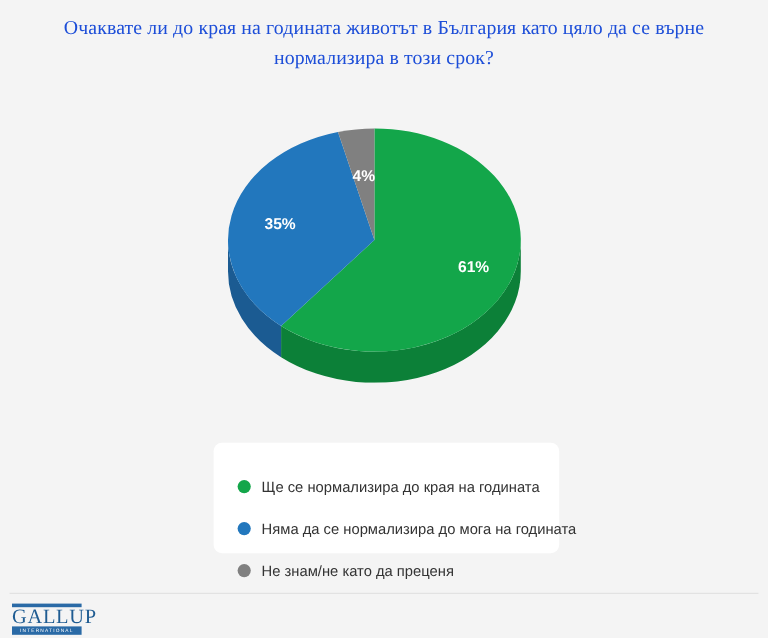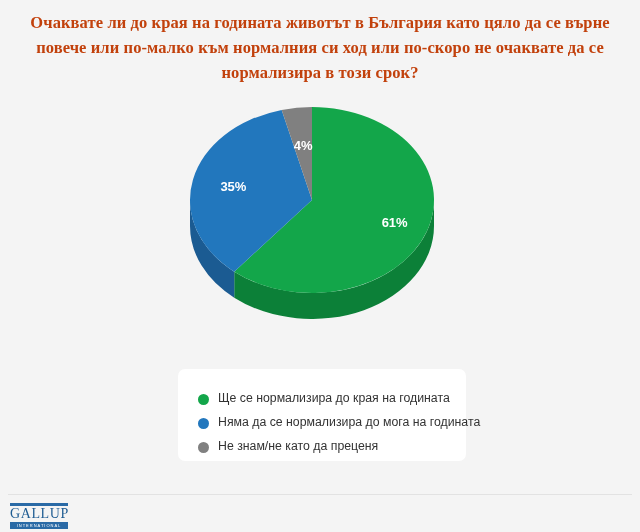--- a/index.html
+++ b/index.html
@@ -57,23 +57,24 @@
     top: 369px;
     width: 288px;
     height: 92px;
     background: #ffffff;
     border-radius: 7px;
     box-sizing: border-box;
     padding: 13px 0 0 20px;
   }
   .legend-item {
     display: flex;
-    align-items: flex-end;
+    align-items: center;
     height: 23px;
     margin-bottom: 1px;
+    margin-top: 12px;
   }
   .legend-dot {
     width: 11px;
     height: 11px;
     border-radius: 50%;
     flex: 0 0 11px;
     margin-right: 9px;
   }
   .legend-text {
     font-family: "Liberation Sans", sans-serif;
@@ -98,21 +99,21 @@
     width: 58px;
   }
   #gallup-logo .bar-top {
     width: 58px;
     height: 3px;
     background: #2a6aa6;
     margin-bottom: 1px;
   }
   #gallup-logo .word {
     font-family: "Liberation Serif", serif;
-    font-size: 14px;
+    font-size: 17px;
     letter-spacing: 0.6px;
     color: #1f5c92;
     line-height: 14px;
     text-align: center;
   }
   #gallup-logo .bar-bottom {
     width: 58px;
     height: 7px;
     background: #2a6aa6;
     margin-top: 1px;
@@ -121,23 +122,22 @@
     font-size: 4px;
     letter-spacing: 1px;
     text-align: center;
     line-height: 7px;
     overflow: hidden;
   }
 </style>
 </head>
 <body style="background: rgb(244, 244, 244);">
 
-<div id="chart-title" style="color: #c2410c; font-weight: bold;">
+<div id="chart-title" style="color: #1d4ed8;">
   <span class="tline">Очаквате ли до края на годината животът в България като цяло да се върне</span>
-  <span class="tline">повече или по-малко към нормалния си ход или по-скоро не очаквате да се</span>
   <span class="tline">нормализира в този срок?</span>
 </div>
 
 <div id="pie-wrap">
   <svg id="pie-svg" width="260" height="215" viewBox="0 0 260 215">
       <path d="M 246 96 A 122 93 0 0 1 46.23427325065987 167.6577315781484 L 46.23427325065987 193.6577315781484 A 122 93 0 0 0 246 122 Z" fill="#0c8038"></path>
       <path d="M 46.23427325065987 167.6577315781484 A 122 93 0 0 1 2 96.00000000000001 L 2 122.00000000000001 A 122 93 0 0 0 46.23427325065987 193.6577315781484 Z" fill="#1b5b92"></path>
       <path d="M 124 96 L 124 3 A 122 93 0 1 1 46.23427325065987 167.6577315781484 Z" fill="#13a64a"></path>
       <path d="M 124 96 L 46.23427325065987 167.6577315781484 A 122 93 0 0 1 93.65983376588764 5.921766015037321 Z" fill="#2277bd"></path>
       <path d="M 124 96 L 93.65983376588764 5.921766015037321 A 122 93 0 0 1 123.99999999999997 3 Z" fill="#808080"></path>

